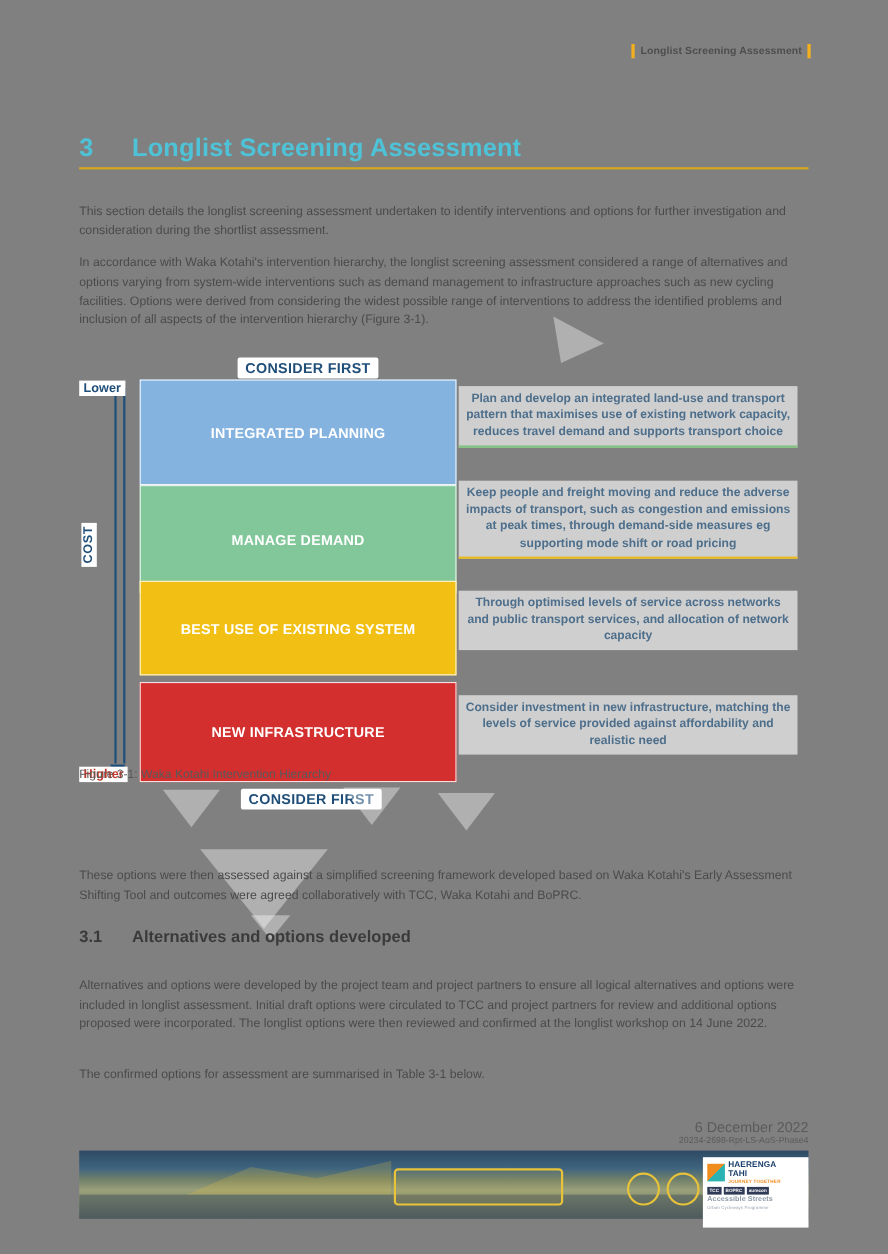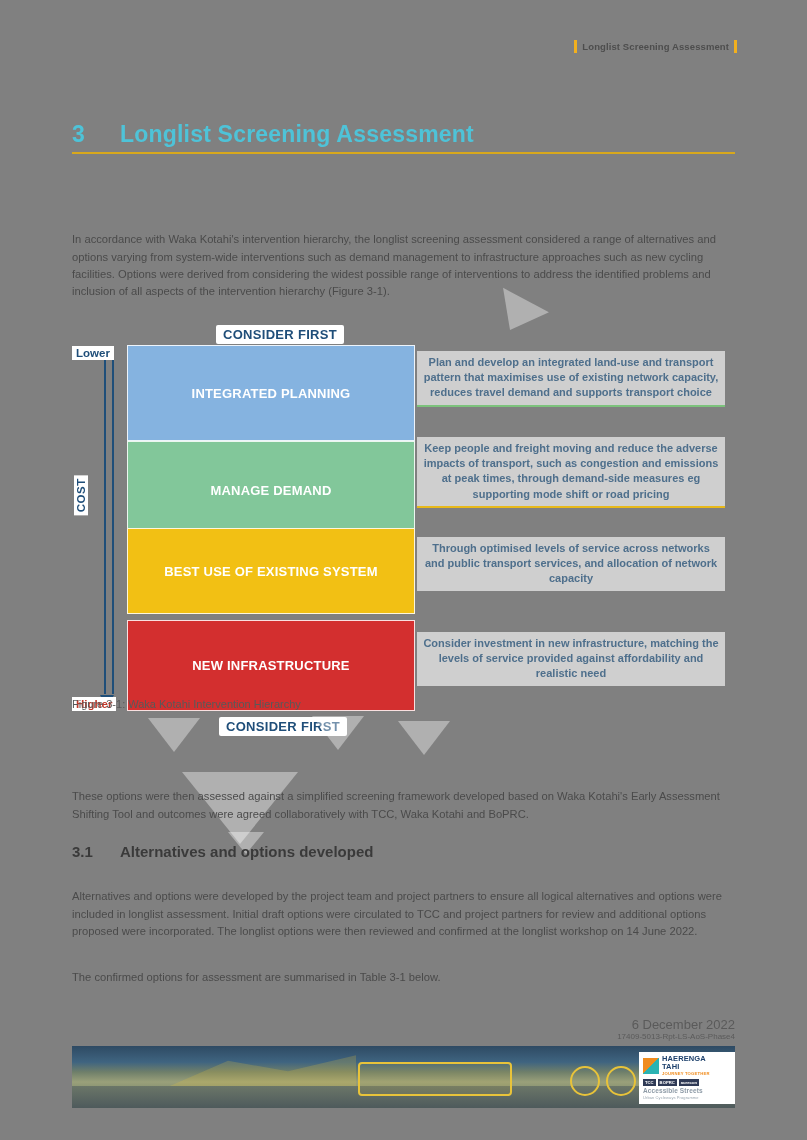--- a/index.html
+++ b/index.html
@@ -323,21 +323,21 @@
     background: rgba(232,195,58,.22);
     clip-path: polygon(0 100%, 36% 22%, 66% 48%, 100% 8%, 100% 100%);
   }
 
   
   #logo-block {
     position: absolute;
     top: 1052px;
     right: 72px;
     width: 96px;
-    height: 52px;
+    height: 64px;
     background: #ffffff;
     box-sizing: border-box;
     padding: 3px 4px;
     display: flex;
     flex-direction: column;
     gap: 1px;
   }
   #logo-top {
     display: flex;
     align-items: center;
@@ -389,20 +389,21 @@
     <div class="hdr-text">Longlist Screening Assessment</div>
     <div class="hdr-rule"></div>
   </div>
 
   <div id="chapter-title">
     <span id="chapter-num">3</span>
     <span id="chapter-name">Longlist Screening Assessment</span>
   </div>
   <div id="title-rule"></div>
 
+  <p class="para" id="para-1">This section details the longlist screening assessment undertaken to identify interventions and options for further investigation and consideration during the shortlist assessment.</p>
   <p class="para" id="para-2">In accordance with Waka Kotahi's intervention hierarchy, the longlist screening assessment considered a range of alternatives and options varying from system-wide interventions such as demand management to infrastructure approaches such as new cycling facilities. Options were derived from considering the widest possible range of interventions to address the identified problems and inclusion of all aspects of the intervention hierarchy (Figure 3-1).</p>
 
   <div id="figure">
 
     <div class="consider-label" id="consider-first">CONSIDER FIRST</div>
 
     <div id="cost-axis">
       <div class="axis-line" id="axis-line-a"></div>
       <div class="axis-line" id="axis-line-b"></div>
       <div id="axis-arrow-down"></div>
@@ -437,21 +438,21 @@
 
   <div id="sec-heading">
     <span id="sec-num">3.1</span>
     <span id="sec-name">Alternatives and options developed</span>
   </div>
 
   <p class="para" id="para-4">Alternatives and options were developed by the project team and project partners to ensure all logical alternatives and options were included in longlist assessment. Initial draft options were circulated to TCC and project partners for review and additional options proposed were incorporated. The longlist options were then reviewed and confirmed at the longlist workshop on 14 June 2022.</p>
   <p class="para" id="para-5">The confirmed options for assessment are summarised in Table 3-1 below.</p>
 
   <div id="footer-date">6 December 2022</div>
-  <div id="footer-ref">17409-5013-Rpt-LS-AoS-Phase4</div>
+  <div id="footer-ref">20234-2698-Rpt-LS-AoS-Phase4</div>
 
   <div id="footer-strip">
     <div id="strip-hill"></div>
     <div id="strip-road"></div>
     <div id="strip-bus"></div>
     <div id="strip-cyclist"></div>
     <div id="strip-cyclist2"></div>
   </div>
 
   <div id="logo-block">

